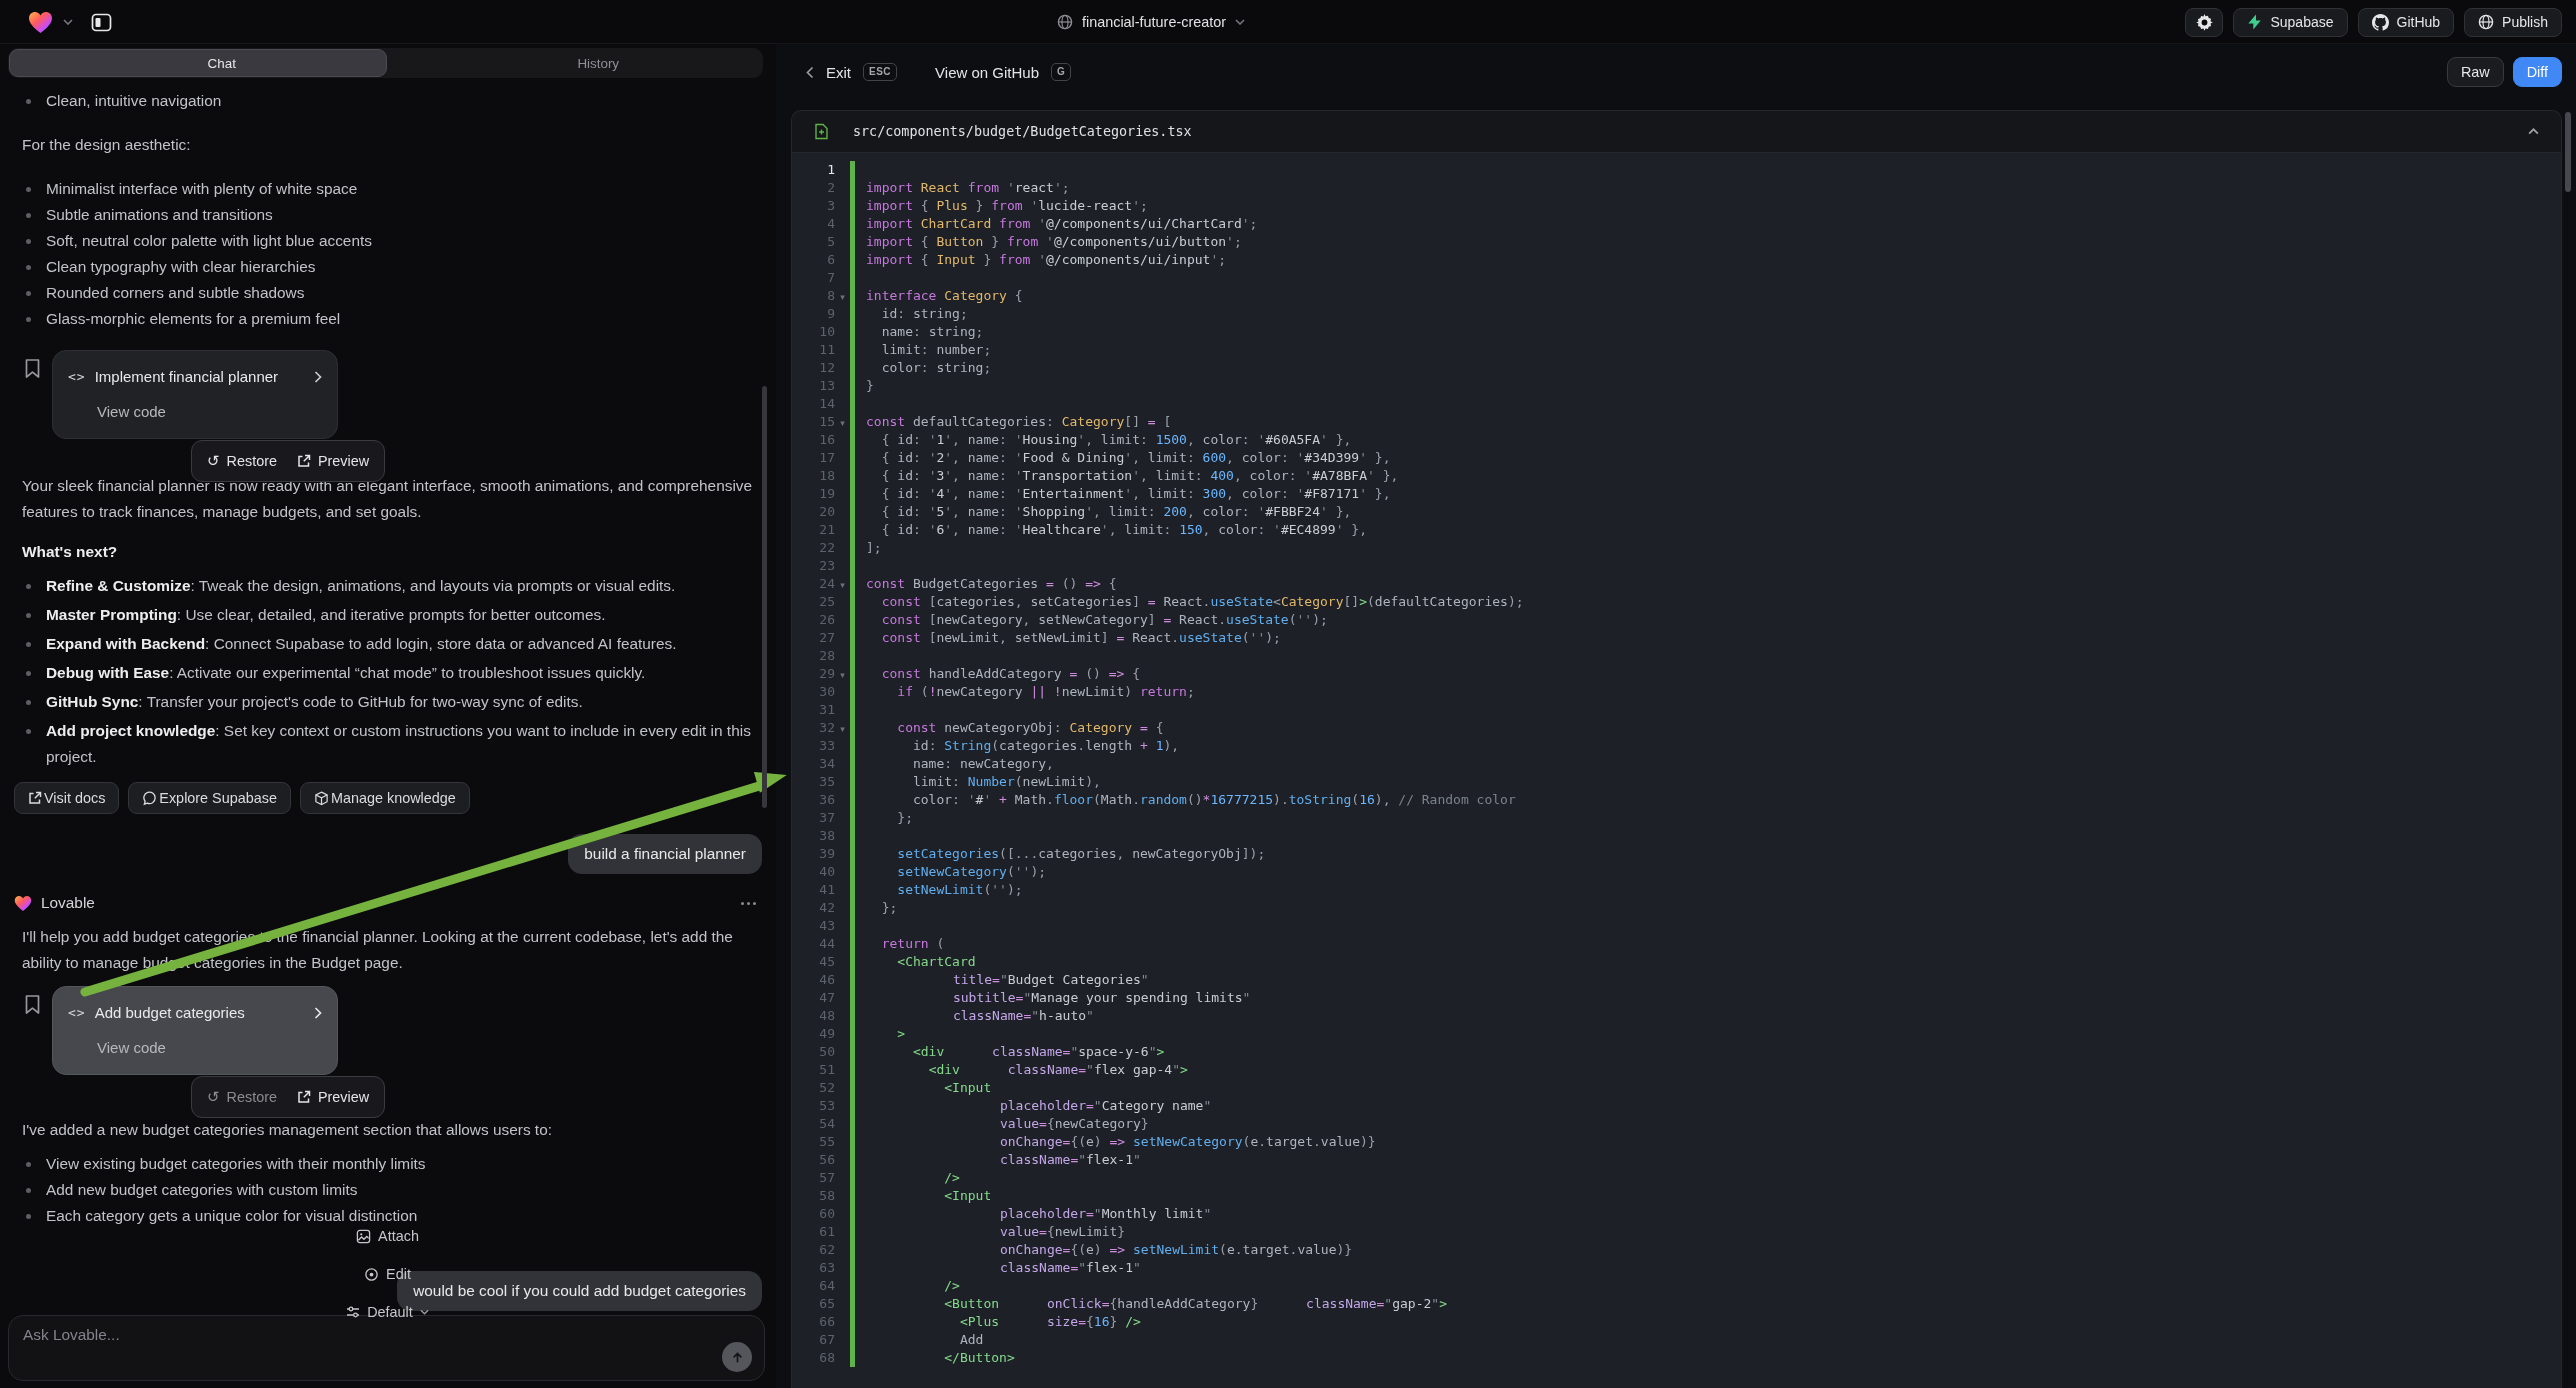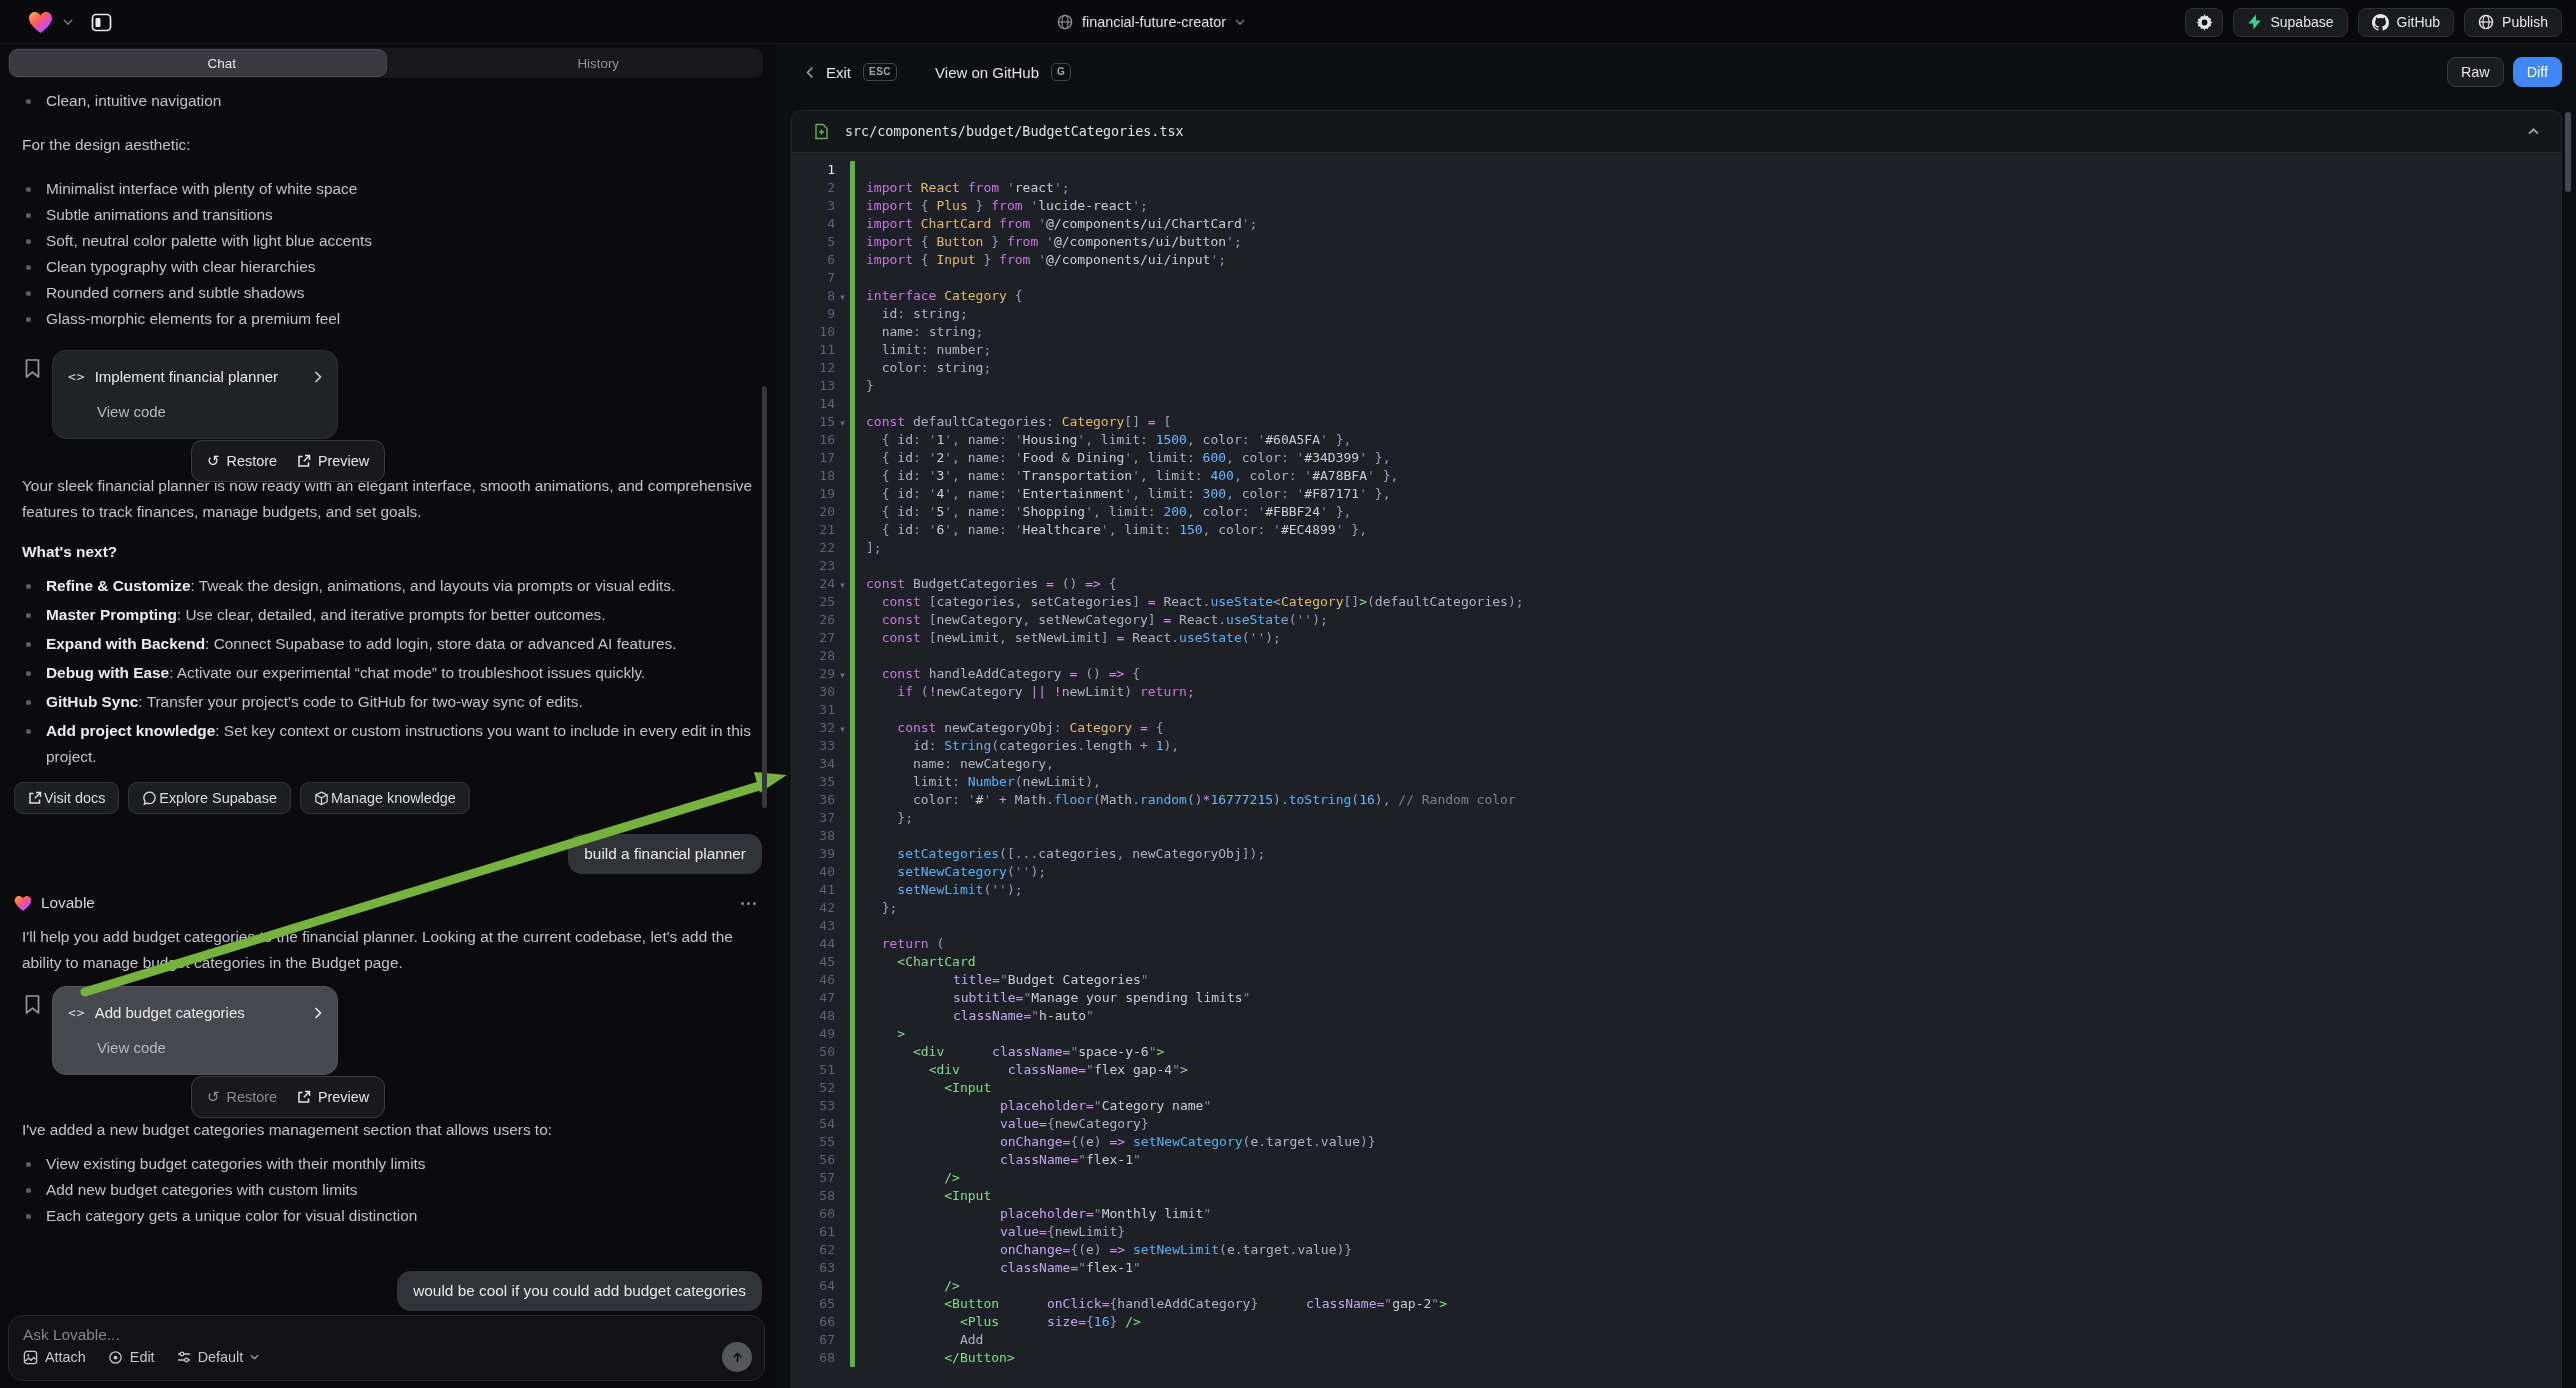--- a/index.html
+++ b/index.html
@@ -63,21 +63,21 @@
   .asst-name{font-size:15.4px;color:#d5d5d9;}
   .dots{margin-left:auto;display:flex;gap:3px;margin-right:6px;}
   .dots i{width:3px;height:3px;border-radius:50%;background:#8a8a90;}
 
   .chat-thumb{position:absolute;left:762px;top:342px;width:5px;height:422px;border-radius:3px;background:#36363b;z-index:6;}
 
   .composer{position:absolute;left:8px;right:11px;bottom:7px;height:66px;background:#121215;
             border:1px solid #29292e;border-radius:15px;padding:10px 14px;z-index:7;}
   .composer .ph{font-size:15.4px;color:#84848c;}
   .comp-actions{position:absolute;left:14px;right:12px;bottom:8px;display:flex;align-items:center;gap:22px;
-                font-size:14.4px;color:#c6c6cc;}
+                font-size:14.4px;color:#c6c6cc;flex-direction:column;}
   .comp-item{display:flex;align-items:center;gap:7px;}
   .send-btn{margin-left:auto;width:30px;height:30px;border-radius:50%;background:#55565c;display:flex;
             align-items:center;justify-content:center;color:#151517;}
 
   .arrow-overlay{position:absolute;left:0;top:44px;width:797px;height:1344px;pointer-events:none;z-index:5;}
 
   
   .code-panel{position:absolute;left:776px;top:44px;right:0;bottom:0;background:#0d0e11;}
   .code-toolbar{position:absolute;left:0;right:0;top:0;height:56px;display:flex;align-items:center;padding:0 14px 0 30px;}
   .ct-left{display:flex;align-items:center;gap:12px;color:#e4e4e7;font-size:15px;}
@@ -86,21 +86,21 @@
   .gap26{width:14px;}
   .ct-right{margin-left:auto;display:flex;gap:9px;}
   .raw-btn{height:30px;padding:8px 13px;display:flex;align-items:center;background:#1b1c20;border:1px solid #393a40;
            border-radius:9px;color:#e7e7ea;font-size:14.4px;}
   .diff-btn{height:30px;padding:0 13px;display:flex;align-items:center;background:var(--accent,#3f88f5);
             border:1px solid var(--accent,#3f88f5);border-radius:9px;color:#fff;font-size:14.4px;}
 
   .file-card{position:absolute;left:15px;right:14px;top:66px;bottom:0;border:1px solid #26272d;border-bottom:none;
              border-radius:10px 10px 0 0;overflow:hidden;background:#1d2127;}
   .file-head{height:42px;background:#15161a;border-bottom:1px solid #26272d;display:flex;align-items:center;
-             padding:0 22px;gap:16px;}
+             padding:0 22px;gap:24px;}
   .file-path{font-family:"DejaVu Sans Mono",monospace;font-size:13.4px;color:#dfe1e5;}
   .collapse{margin-left:auto;color:#9fa0a6;display:flex;}
 
   .code-lines{position:absolute;top:43px;left:0;right:0;bottom:0;padding-top:7px;
               font-family:"DejaVu Sans Mono",monospace;font-size:13px;line-height:18px;overflow:hidden;}
   .crow{display:flex;height:18px;}
   .gut{flex:0 0 58px;width:58px;text-align:right;color:#5c636b;user-select:none;}
   .ln{display:inline-block;min-width:30px;}
   .ln.act{color:#e5e8ec;}
   .fold{display:inline-block;width:15px;font-size:9px;color:#6a7179;font-family:"DejaVu Sans",sans-serif;text-align:center;}

